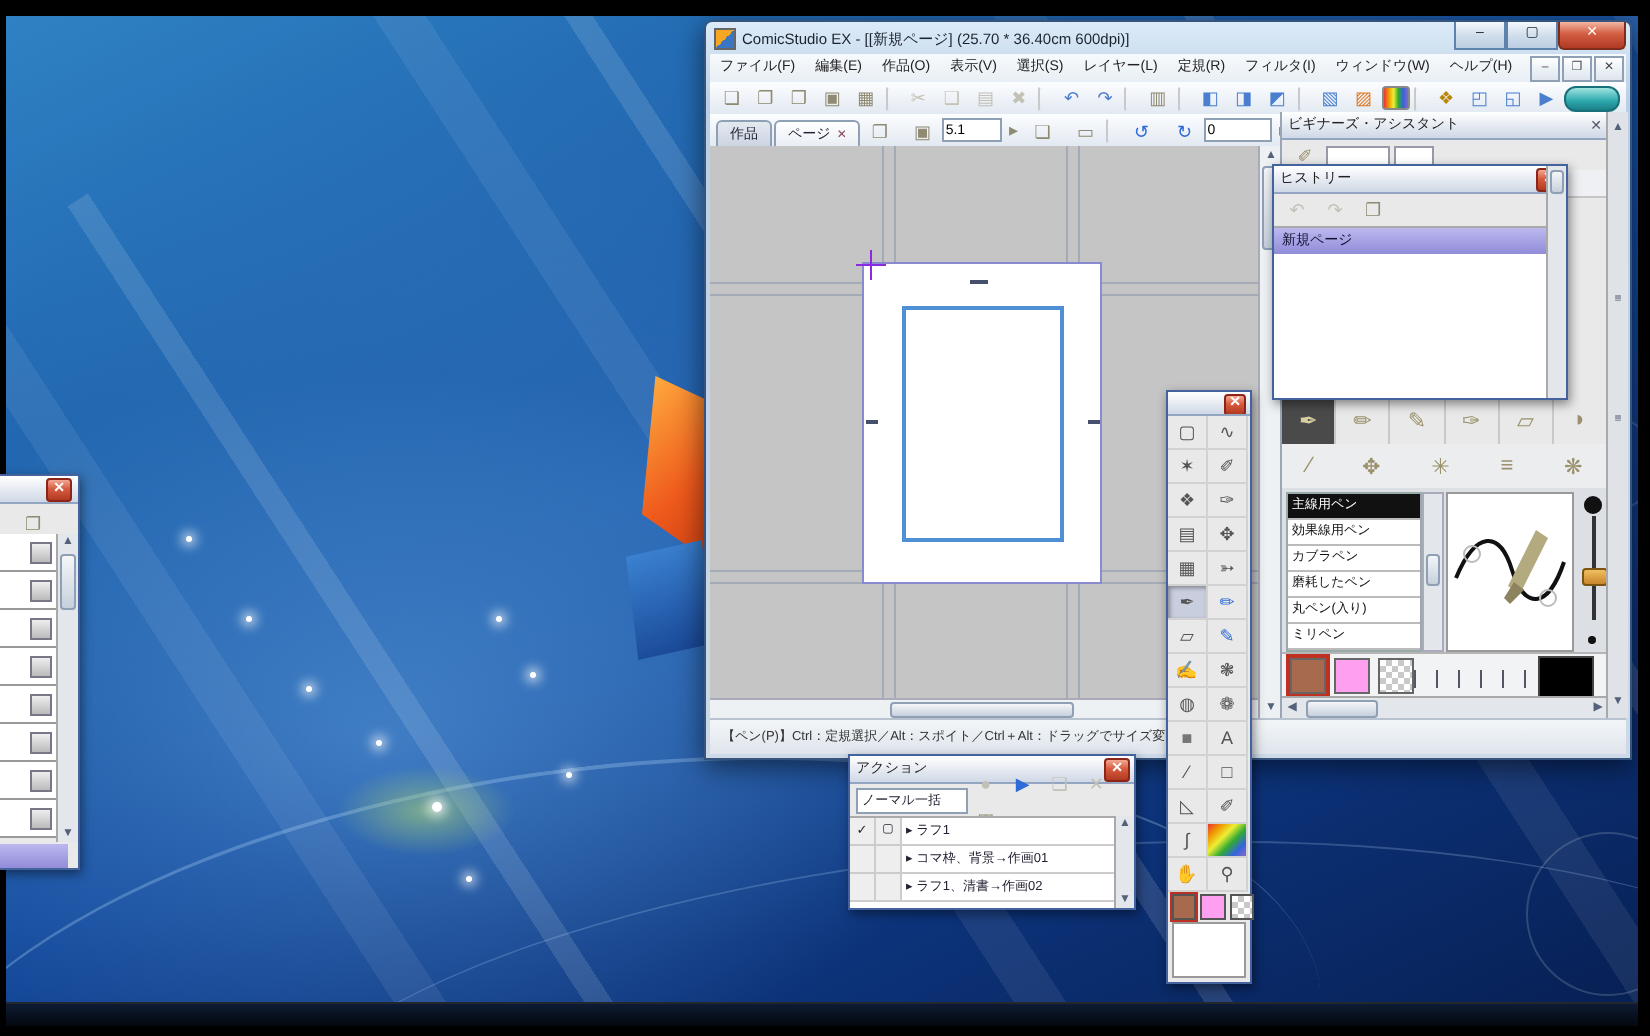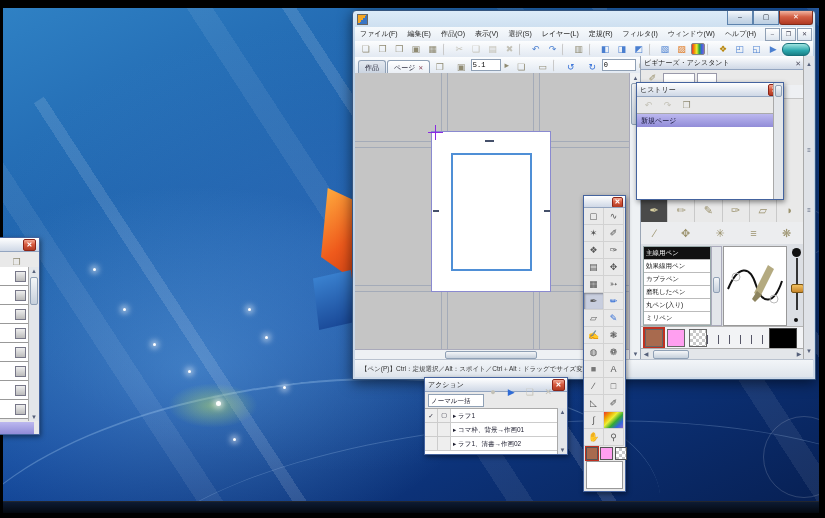--- a/index.html
+++ b/index.html
@@ -70,21 +70,21 @@
   .mdi-btn{width:13px;height:11px;border:1px solid #8fa0b5;background:linear-gradient(#fff,#dde5ee);
     font-size:6px;line-height:10px;text-align:center;color:#445;}
   .tb{position:absolute;left:2px;right:2px;height:16px;display:flex;align-items:center;gap:1px;padding:0 3px;
     background:linear-gradient(#fcfdfe,#e2e9f2);border-bottom:1px solid #c5cedb;}
   .tb1{top:30px;} .tb2{top:46px;}
   .tab{height:13px;line-height:13px;padding:0 6px;font-size:7px;color:#223;border:1px solid #8fa0b5;
     border-bottom:none;border-radius:3px 3px 0 0;background:linear-gradient(#e4e9f0,#c9d3e0);margin-top:3px;}
   .tab.selected{background:linear-gradient(#ffffff,#e8edf4);}
   .tab .x{color:#845;font-size:6px;margin-left:3px;}
   .mini-field{width:26px;height:10px;border:1px solid #8fa0b5;background:#fff;font-size:7px;padding:0 1px;
-    font-family:Liberation Mono, monospace;}
+    font-family:Liberation Sans, sans-serif;}
   
   .canvas{position:absolute;left:2px;top:62px;width:274px;height:276px;background:#c5c5c5;overflow:hidden;}
   .gv{position:absolute;top:0;bottom:0;width:1px;background:#a4abb8;}
   .gh{position:absolute;left:0;right:0;height:1px;background:#a4abb8;}
   .page{position:absolute;left:77px;top:59px;width:118px;height:159px;background:#fff;outline:1px solid #8a8ad0;}
   .frame{position:absolute;left:96px;top:80px;width:81px;height:118px;border:2px solid #4f8fd6;box-sizing:border-box;}
   .cross-v{position:absolute;left:80px;top:52px;width:1px;height:15px;background:#8a2be2;}
   .cross-h{position:absolute;left:73px;top:59px;width:15px;height:1px;background:#8a2be2;}
   .mark{position:absolute;background:#45506a;}
   .vscroll{position:absolute;left:276px;top:62px;width:11px;height:286px;background:#eef1f4;border-left:1px solid #aab;}
@@ -235,20 +235,21 @@
       <span class="tiny-arrow" style="top:0;">▲</span>
       <span class="thumb" style="left:1px;right:1px;top:10px;height:26px;"></span>
       <span class="tiny-arrow" style="bottom:0;">▼</span>
     </div>
     <div class="lp-sel lav"></div>
   </div>
 
   <div class="csWin">
     <div class="titlebar">
       <span class="app-icon"></span>
+      <span>ComicStudio EX - [[新規ページ] (25.70 * 36.40cm 600dpi)]</span>
     </div>
     <div class="win-controls">
 
     <span class="win-btn"><span>–</span></span>
         <span class="win-btn"><span>▢</span></span>
         <span class="win-btn close"><span>✕</span></span>
       </div>
 
     <div class="menubar">
 

